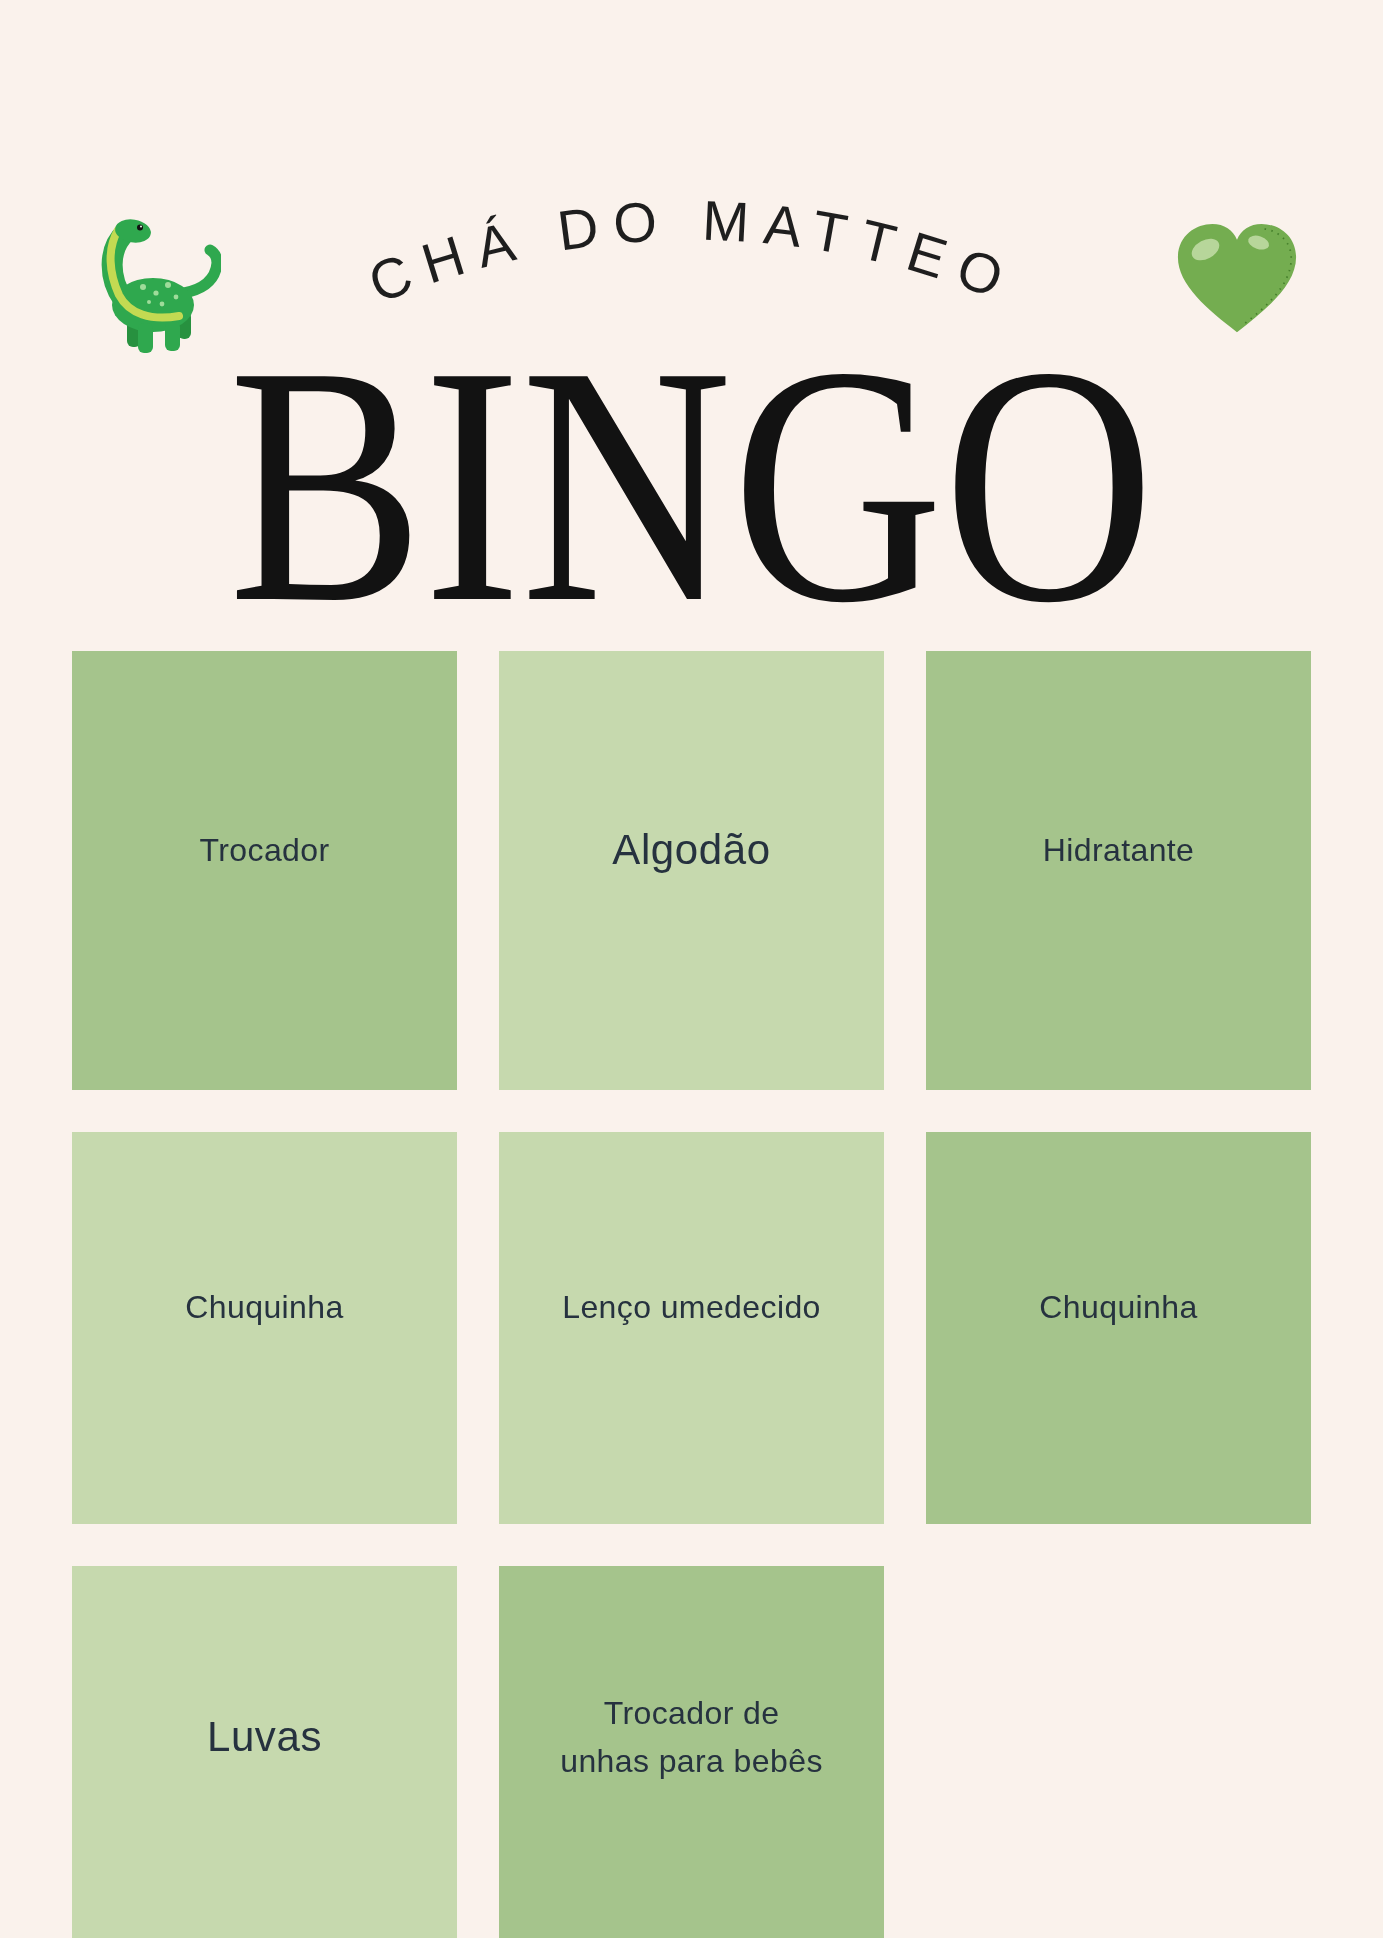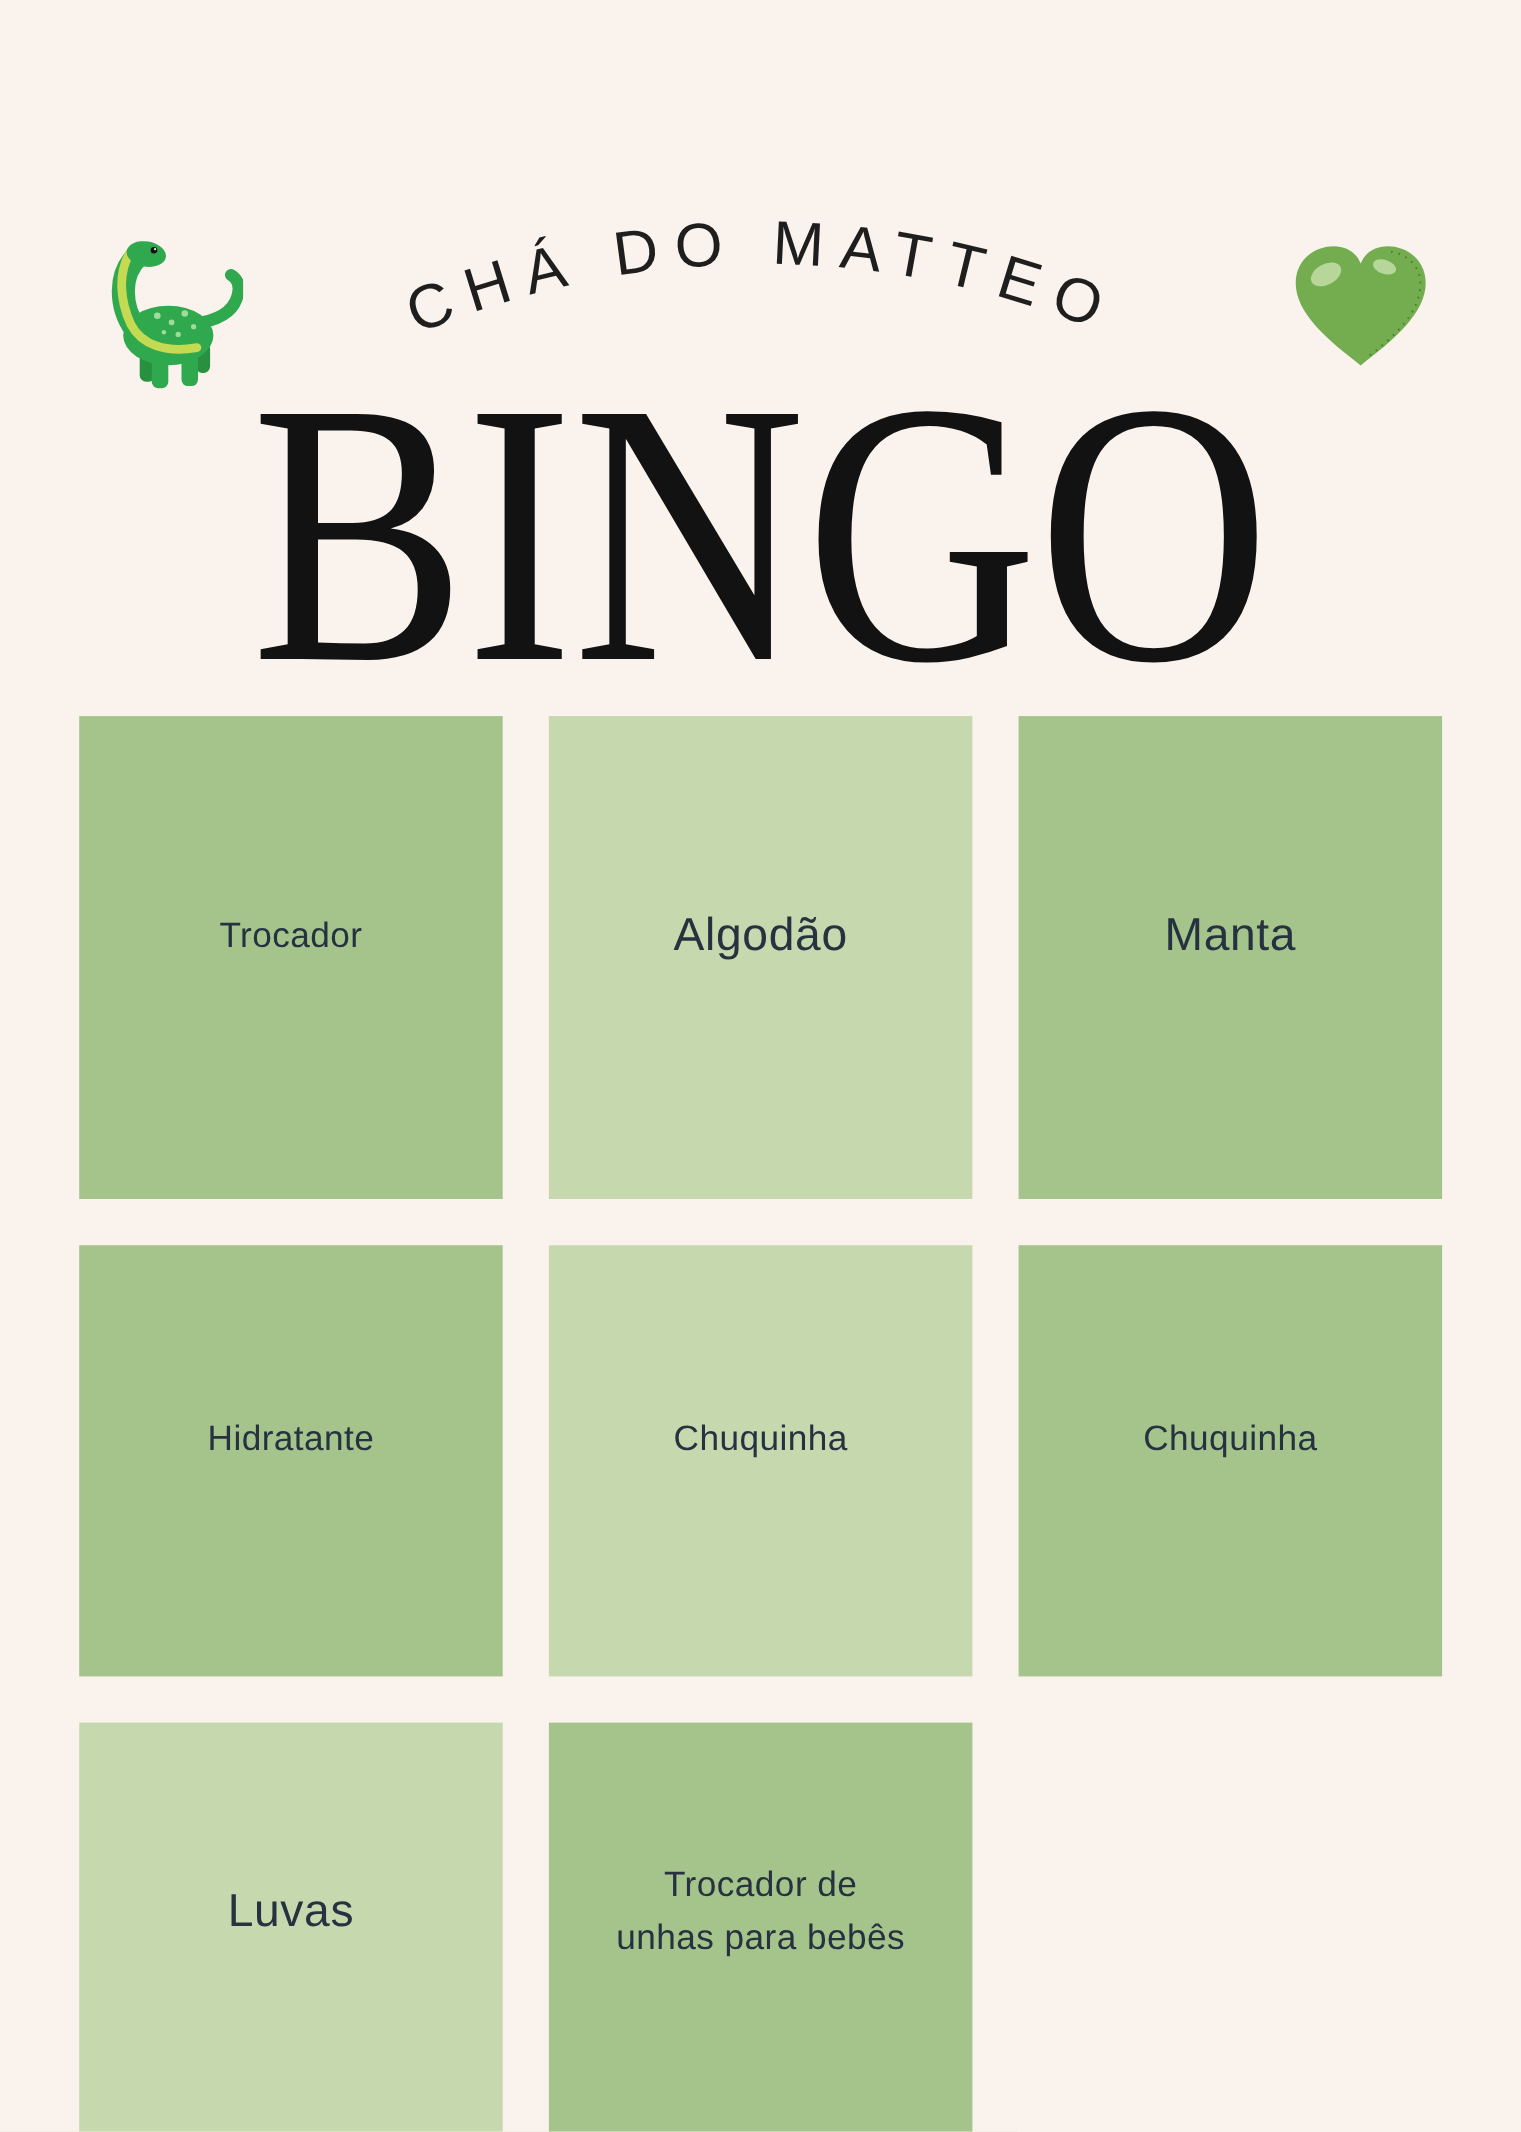--- a/index.html
+++ b/index.html
@@ -130,27 +130,27 @@
   <h1 class="title">BINGO</h1>
 
   <div class="grid">
     <div class="cell cell--dark">
         <span class="label">Trocador</span>
       </div>
     <div class="cell cell--light">
         <span class="label label--large">Algodão</span>
       </div>
     <div class="cell cell--dark">
-        <span class="label label--large">Manta</span>
-      </div>
-    <div class="cell cell--dark">
         <span class="label">Hidratante</span>
       </div>
     <div class="cell cell--light">
         <span class="label">Chuquinha</span>
+      </div>
+    <div class="cell cell--light">
+        <span class="label">Lenço umedecido</span>
       </div>
     <div class="cell cell--dark">
         <span class="label">Chuquinha</span>
       </div>
     <div class="cell cell--light">
         <span class="label label--large">Luvas</span>
       </div>
     <div class="cell cell--dark">
         <span class="label label--wrap">Trocador de unhas para bebês</span>
       </div>

